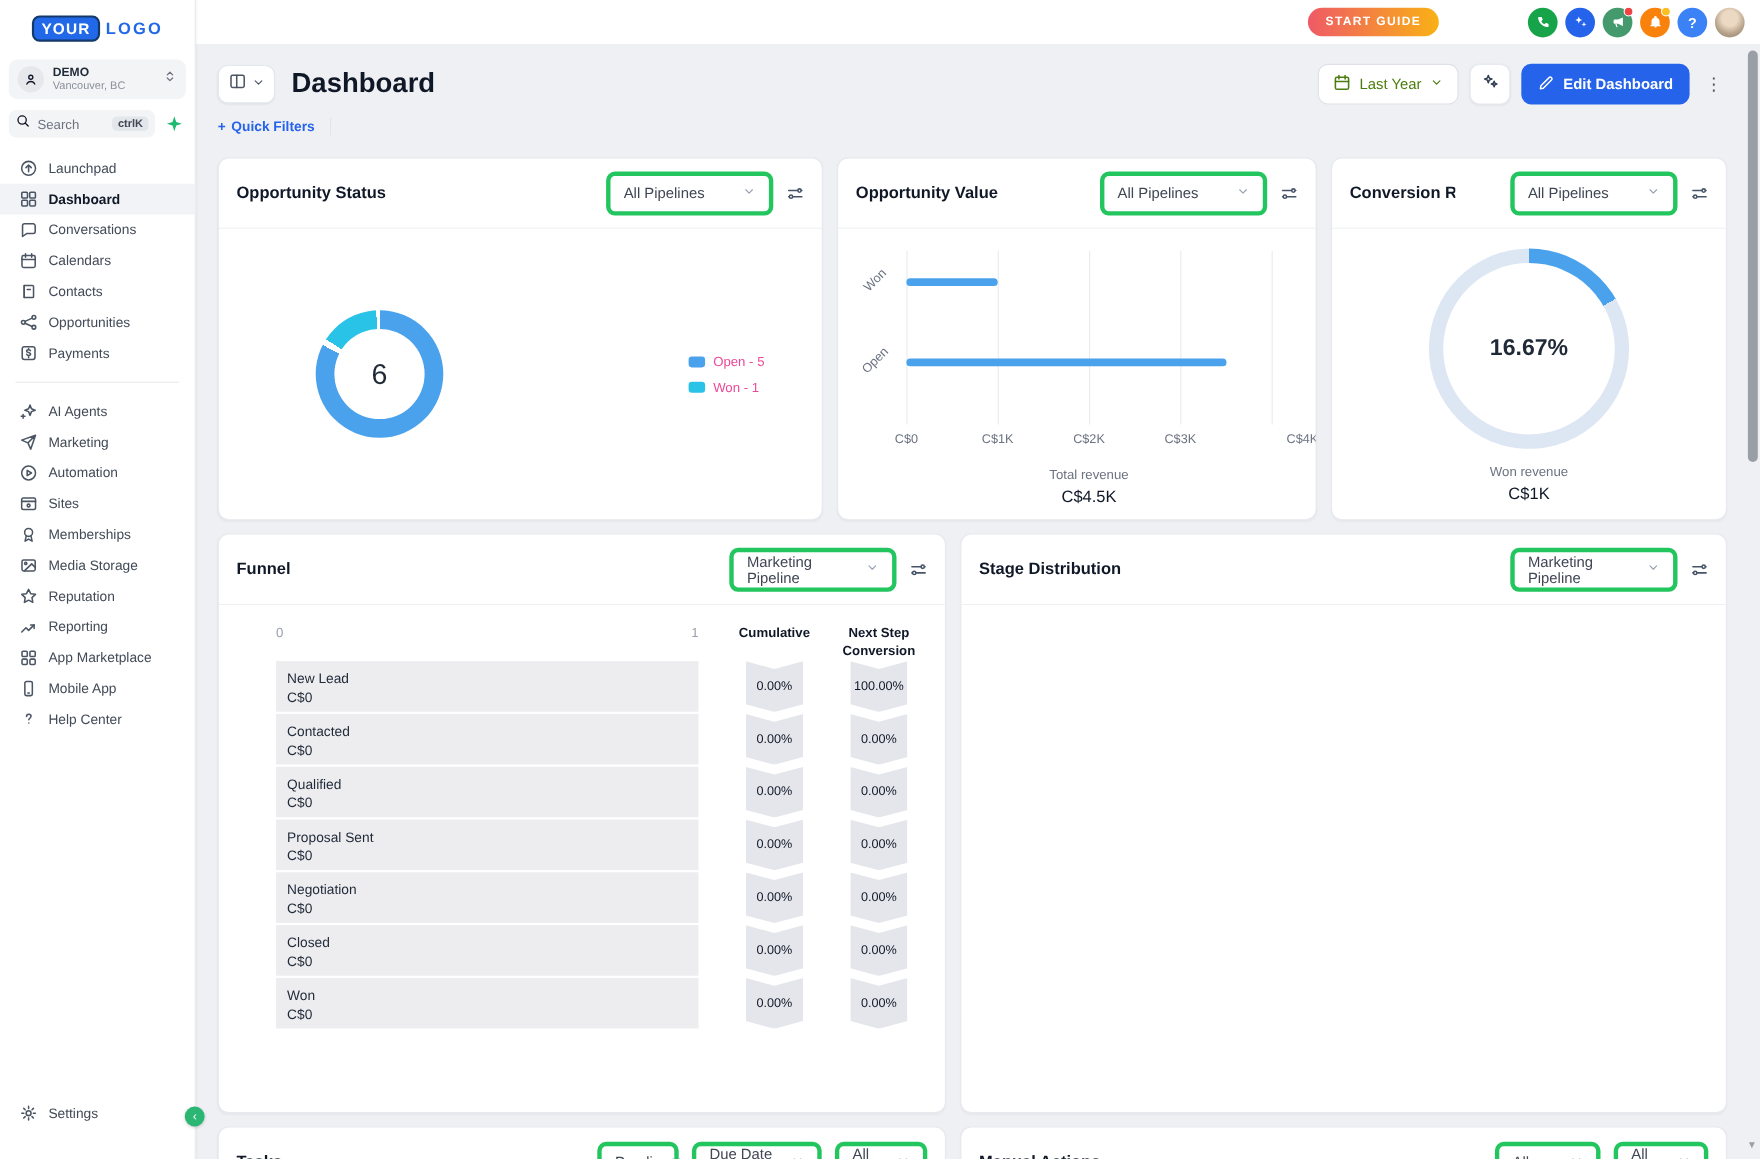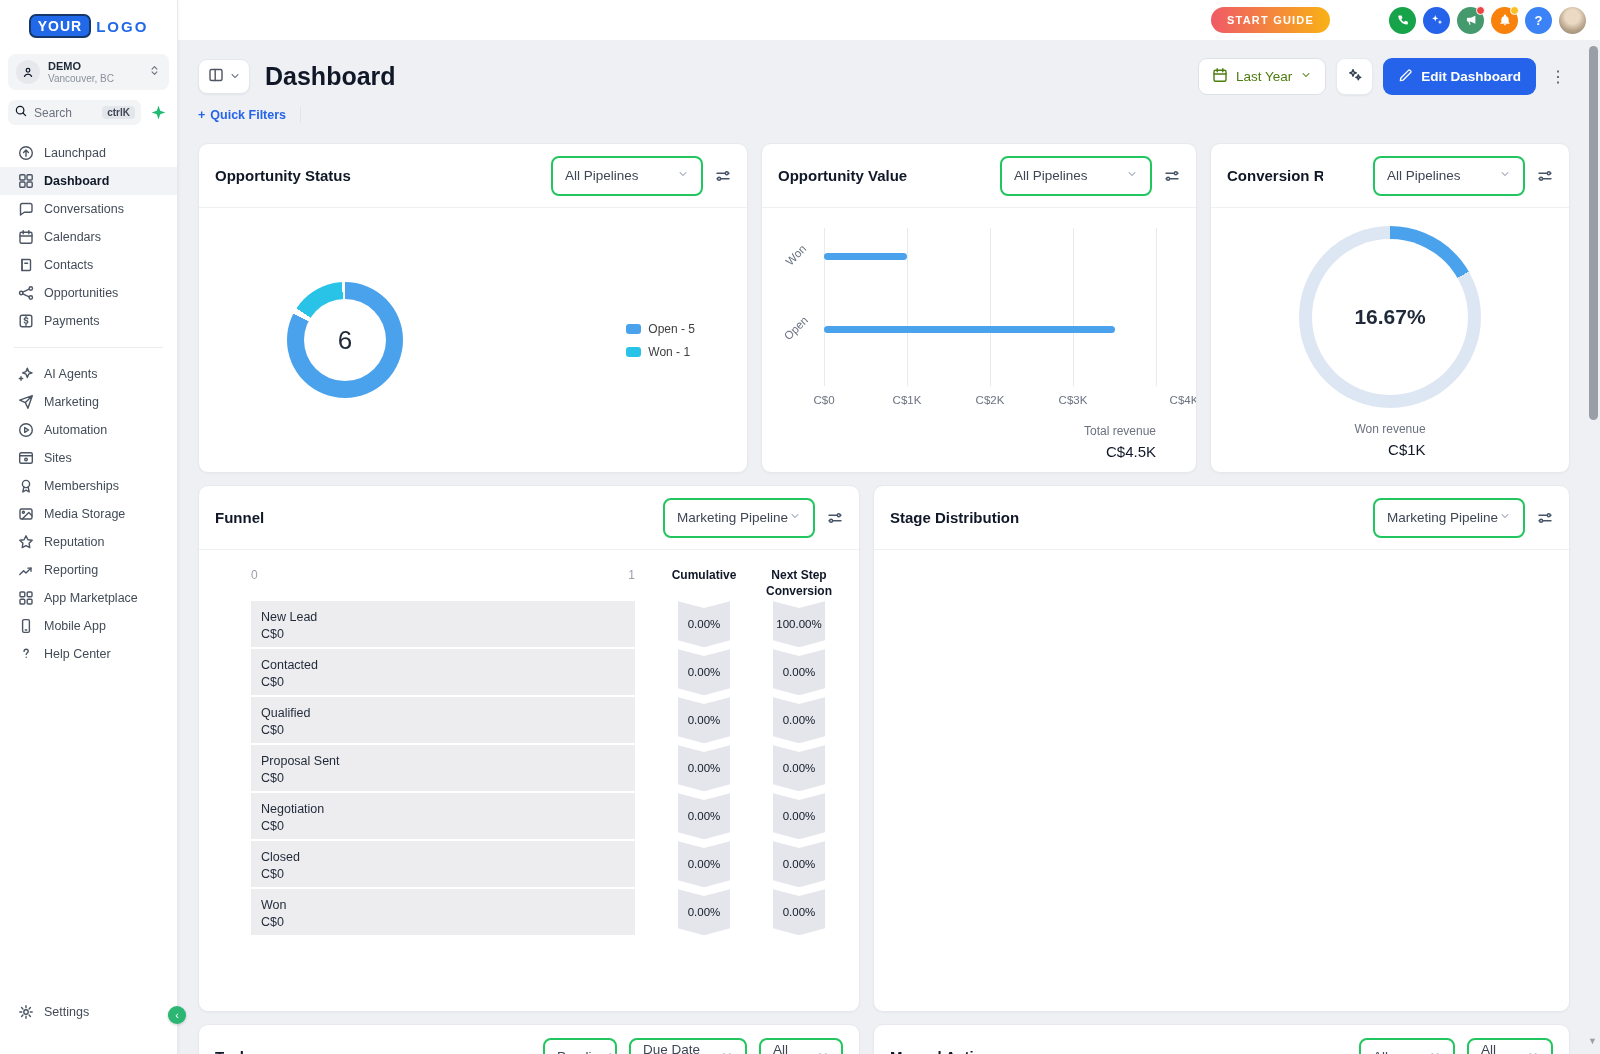--- a/index.html
+++ b/index.html
@@ -28,21 +28,21 @@
   .nav-item.active { background:#f1f3f6; }
   .nav-item.active .nav-lb { color:#101828; font-weight:bold; }
   .nav-ic { width:16px; height:16px; display:flex; align-items:center; justify-content:center; color:#4b5563; flex-shrink:0; }
   .nav-lb { font-size:12.5px; color:#424b57; white-space:nowrap; }
   .nav-divider { height:1px; background:#e9ebee; margin:12px 14px; }
   .sidebar-bottom { margin-top:auto; padding-bottom:28px; }
   .collapse-btn { position:absolute; right:-9px; bottom:30px; width:18px; height:18px; border-radius:50%; background:#2bb673; color:#fff; display:flex; align-items:center; justify-content:center; font-size:11px; cursor:pointer; box-shadow:0 1px 3px rgba(0,0,0,.2); z-index:9; }
 
   
   .main { flex:1; display:flex; flex-direction:column; min-width:0; position:relative; }
-  .topbar { height:40px; background:#fff; display:flex; align-items:center; justify-content:flex-end; padding-right:14px; gap:3px; flex-shrink:0; }
+  .topbar { height:40px; background:#fff; display:flex; align-items:center; justify-content:flex-end; padding-right:14px; gap:25px; flex-shrink:0; }
   .start-guide { background:linear-gradient(90deg,#ef5a66,#f9b115); color:#fff; font-size:11px; font-weight:bold; letter-spacing:1.2px; border-radius:999px; padding:7px 16px; margin-right:56px; cursor:pointer; }
   .tb-circle { width:27px; height:27px; border-radius:50%; display:flex; align-items:center; justify-content:center; position:relative; cursor:pointer; color:#fff; font-weight:bold; font-size:13px; }
   .tb-badge { position:absolute; top:-1px; right:-1px; width:9px; height:9px; border-radius:50%; border:1.5px solid #fff; }
   .tb-avatar { background:radial-gradient(circle at 50% 36%, #ecd9c4 0 32%, #b9a econ 0); background:radial-gradient(circle at 50% 36%, #ecd9c4 0 32%, #b9a58c 62%, #8a7a66 100%); }
 
   
   .content { flex:1; padding:18px 30px 0 20px; min-width:0; }
   .page-head { display:flex; align-items:center; }
   .switch-btn { background:#fff; border:1px solid #e4e7ec; border-radius:9px; height:35px; width:52px; display:flex; align-items:center; justify-content:center; gap:5px; color:#4b5563; cursor:pointer; box-shadow:0 1px 2px rgba(16,24,40,.05); }
   .page-title { font-size:25px; font-weight:bold; color:#101828; margin-left:15px; }
@@ -57,45 +57,45 @@
 
   .grid1 { margin-top:20px; display:grid; grid-template-columns:550px 436px 1fr; gap:13px; height:330px; }
   .grid2 { margin-top:12px; display:grid; grid-template-columns:662px 1fr; gap:13px; height:527px; }
   .grid3 { margin-top:12px; display:grid; grid-template-columns:662px 1fr; gap:13px; height:160px; }
 
   .card { background:#fff; border:1px solid #e7e9ee; border-radius:10px; box-shadow:0 1px 2px rgba(16,24,40,.04); display:flex; flex-direction:column; overflow:hidden; }
   .card-head { height:64px; flex-shrink:0; display:flex; align-items:center; padding:0 16px; border-bottom:1px solid #eef0f2; gap:10px; }
   .card-title { font-size:15px; font-weight:bold; color:#101828; white-space:nowrap; }
   .title-clip { max-width:96px; overflow:hidden; }
   .chead-right { margin-left:auto; display:flex; align-items:center; gap:12px; }
-  .select { border:2px solid #22c55e; border-radius:8px; height:40px; width:152px; display:flex; align-items:center; justify-content:space-between; padding:0 12px; font-size:13.5px; color:#3f4654; cursor:pointer; background:#fff; }
+  .select { border:4px solid #22c55e; border-radius:8px; height:40px; width:152px; display:flex; align-items:center; justify-content:space-between; padding:0 12px; font-size:13.5px; color:#3f4654; cursor:pointer; background:#fff; }
   .select .chev { color:#98a2b3; }
   .select.sm { height:38px; }
   .slider-ic { color:#475467; cursor:pointer; display:flex; }
   .card-body { flex:1; position:relative; min-height:0; }
 
   
   .donut-wrap { display:flex; align-items:center; height:100%; }
   .donut { width:116px; height:116px; border-radius:50%; margin-left:88px; position:relative; }
   .donut::after { content:""; position:absolute; inset:17px; background:#fff; border-radius:50%; }
   .donut-num { position:absolute; inset:0; display:flex; align-items:center; justify-content:center; font-size:26px; color:#1f2937; z-index:2; }
   .legend { margin-left:auto; margin-right:52px; display:flex; flex-direction:column; gap:9px; }
   .legend-item { display:flex; align-items:center; gap:7px; }
   .legend-swatch { width:15px; height:10px; border-radius:3px; }
-  .legend-label { font-size:12px; color:#404040;text-align:right; }
+  .legend-label { font-size:12px; color:#ec4899;text-align:right; }
 
   
   .bars-outer { padding:20px 40px 0 62px; }
   .bars-plot { position:relative; height:158px; }
   .gridline { position:absolute; top:0; bottom:0; width:1px; background:#e8eaee; }
   .hbar { position:absolute; height:7px; border-radius:4px; }
   .cat-label { position:absolute; font-size:11.5px; color:#6b7280; transform:rotate(-45deg); transform-origin:center; width:40px; text-align:center; }
   .ticks { position:relative; height:18px; margin-top:8px; }
   .tick { position:absolute; transform:translateX(-50%); font-size:11.5px; color:#6b7280; white-space:nowrap; }
-  .chart-footer { text-align:right; margin-top:12px; }
+  .chart-footer { text-align:center; margin-top:12px; }
   .cf-label { font-size:12px; color:#6b7280; }
   .cf-value { font-size:15px; font-weight:normal; color:#101828; margin-top:5px; }
 
   
   .gauge-wrap { display:flex; flex-direction:column; align-items:center; padding-top:18px; }
   .gauge { width:182px; height:182px; border-radius:50%; position:relative; }
   .gauge::after { content:""; position:absolute; inset:13px; background:#fff; border-radius:50%; }
   .gauge-num { position:absolute; inset:0; display:flex; align-items:center; justify-content:center; font-size:21px; font-weight:bold; color:#1f2937; z-index:2; }
   .gauge-wrap .chart-footer { margin-top:14px; }
 

